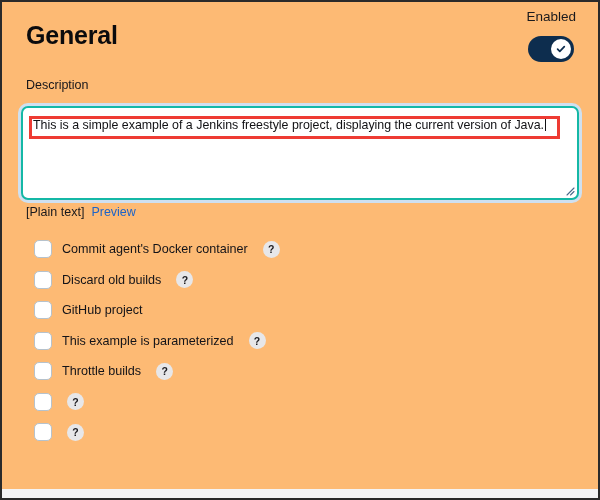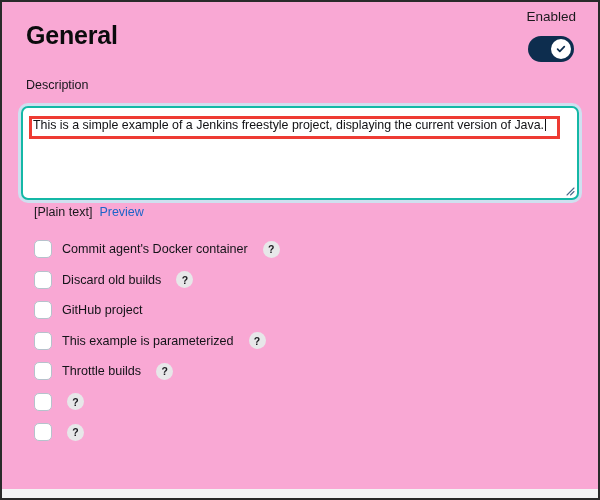--- a/index.html
+++ b/index.html
@@ -10,21 +10,21 @@
   body {
     font-family: "Liberation Sans", sans-serif;
     -webkit-font-smoothing: antialiased;
   }
   #screen {
     position: relative;
     width: 600px;
     height: 500px;
     box-sizing: border-box;
     border: 2px solid #2a2a2a;
-    background: #f9a8d4;
+    background: #fdba74;
     overflow: hidden;
   }
 
   
   .header {
     position: absolute;
     left: 0; top: 0;
     width: 100%;
     height: 62px;
     box-sizing: border-box;
@@ -137,21 +137,20 @@
 
   
   .plaintext-row {
     position: absolute;
     left: 24px;
     top: 203px;
     display: flex;
     align-items: baseline;
     gap: 7px;
     font-size: 12.5px;
-    margin-left: 8px;
   }
   .plaintext-label { color: #18181c; }
   .preview-link {
     color: #1d64c8;
     text-decoration: none;
     cursor: pointer;
   }
 
   
   .cb-list {

